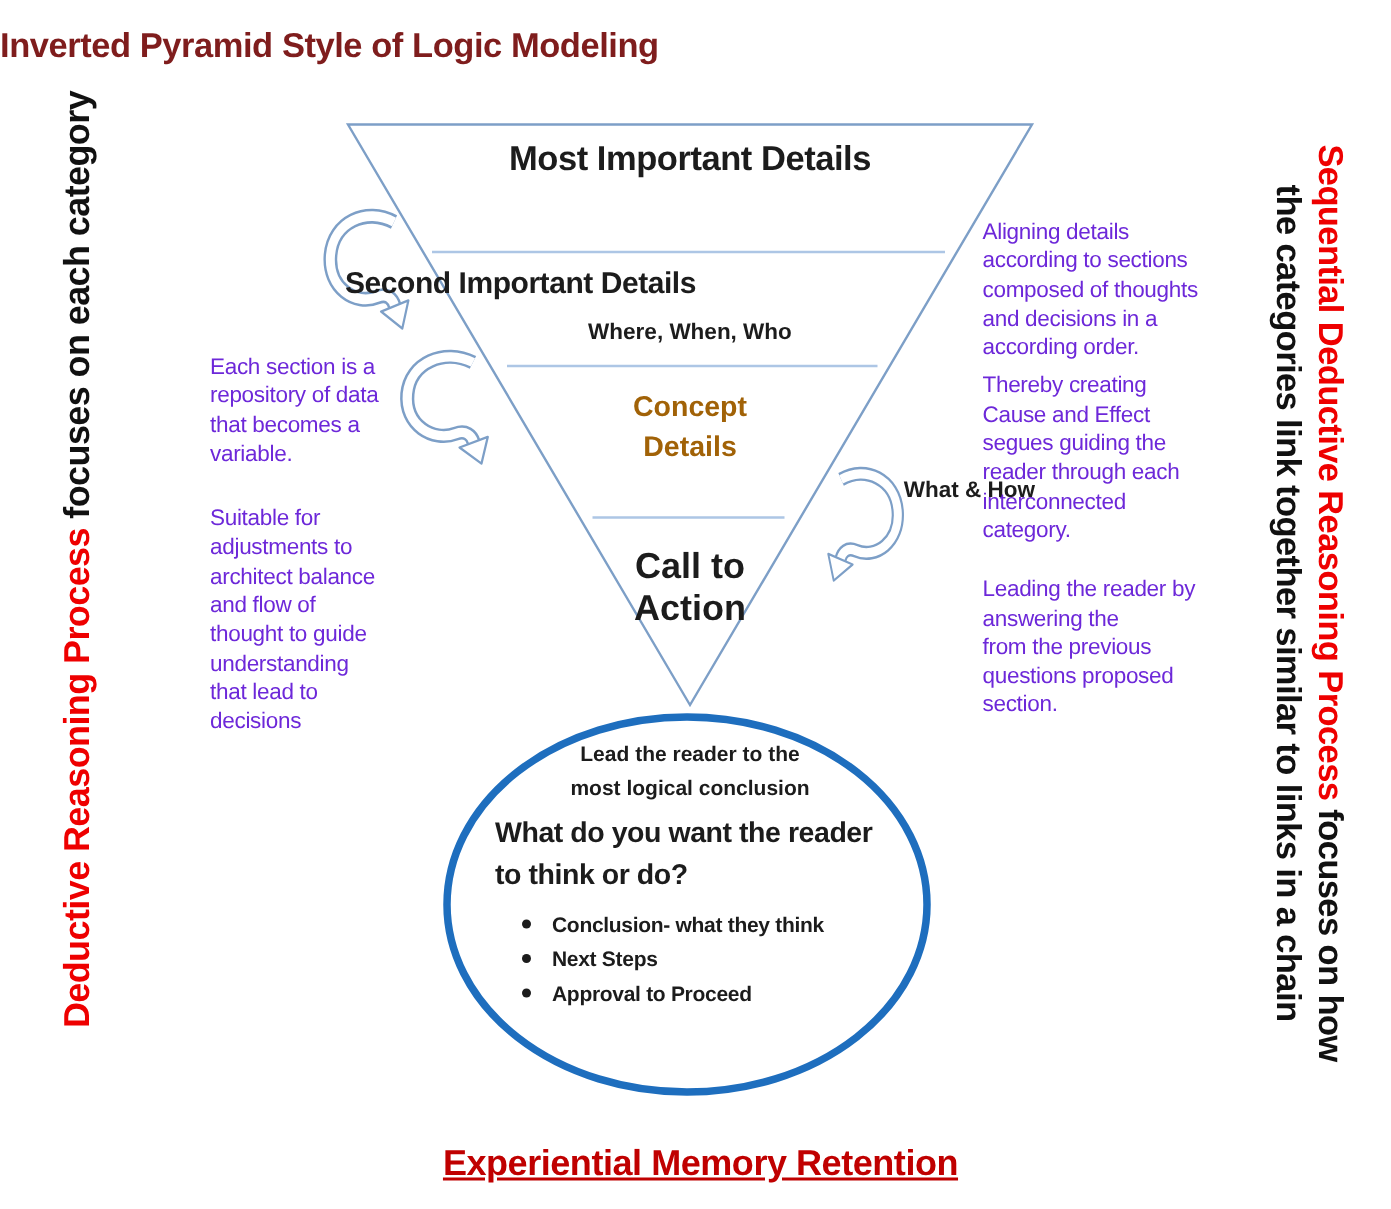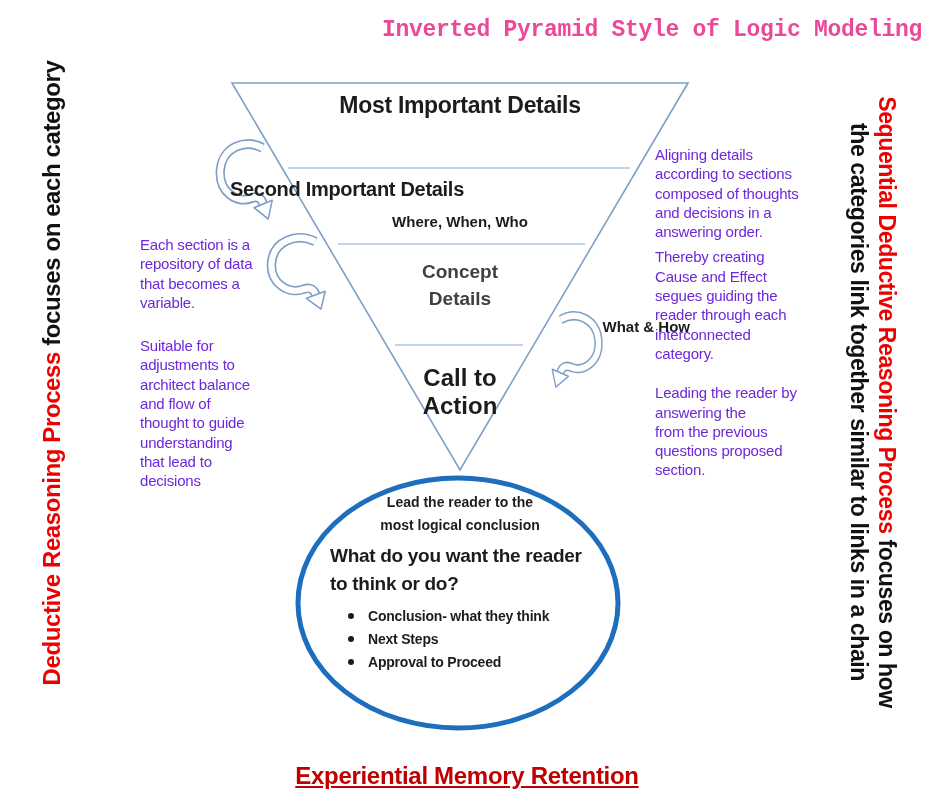--- a/index.html
+++ b/index.html
@@ -3,28 +3,28 @@
 <meta charset="utf-8">
 <style>
   html,body{margin:0;padding:0;background:#ffffff;}
   .canvas{
     position:relative;width:927px;height:806px;background:#ffffff;overflow:hidden;
     font-family:"Liberation Sans",sans-serif;
   }
   .abs{position:absolute;}
   svg{position:absolute;left:0;top:0;}
   .title{
-    left:0;top:17px;width:922px;text-align:right;
-    font-size:23px;font-weight:bold;color:#ec4899;letter-spacing:-0.3px;font-family:Liberation Mono, monospace;
+    left:0;top:17px;width:922px;text-align:left;
+    font-size:23px;font-weight:bold;color:#7f1d1d;letter-spacing:-0.3px;
   }
   .pyr-h1{left:230px;top:92px;width:460px;text-align:center;font-size:23px;font-weight:bold;color:#1c1c1c;letter-spacing:-0.3px;}
   .pyr-s1{left:230px;top:132px;width:460px;text-align:center;font-size:15px;font-weight:bold;color:#1c1c1c;}
   .pyr-h2{left:230px;top:178px;width:460px;text-align:left;font-size:20px;font-weight:bold;color:#1c1c1c;letter-spacing:-0.3px;}
   .pyr-s2{left:230px;top:213px;width:460px;text-align:center;font-size:15px;font-weight:bold;color:#1c1c1c;}
-  .pyr-h3{left:230px;top:258px;width:460px;text-align:center;font-size:19px;font-weight:bold;color:#404040;line-height:27px;}
+  .pyr-h3{left:230px;top:258px;width:460px;text-align:center;font-size:19px;font-weight:bold;color:#a16207;line-height:27px;}
   .pyr-s3{left:230px;top:318px;width:460px;text-align:right;font-size:15px;font-weight:bold;color:#1c1c1c;}
   .pyr-h4{left:230px;top:364px;width:460px;text-align:center;font-size:24px;font-weight:bold;color:#1c1c1c;line-height:28px;}
   .note{font-size:15px;color:#6d28d9;line-height:19.3px;letter-spacing:-0.2px;}
   .note-left{left:140px;top:235px;width:150px;}
   .note-left .para2{margin-top:24px;}
   .note-right{left:655px;top:145px;width:185px;}
   .note-right .para2{margin-top:6px;}
   .note-right .para3{margin-top:20px;}
   .rot-left{
     left:-297px;top:358px;width:700px;height:30px;transform:rotate(-90deg);
@@ -114,21 +114,21 @@
       <div>decisions</div>
     </div>
   </div>
 
   <div class="abs note note-right">
     <div class="para1">
       <div>Aligning details</div>
       <div>according to sections</div>
       <div>composed of thoughts</div>
       <div>and decisions in a</div>
-      <div>answering order.</div>
+      <div>according order.</div>
     </div>
     <div class="para2">
       <div>Thereby creating</div>
       <div>Cause and Effect</div>
       <div>segues guiding the</div>
       <div>reader  through each</div>
       <div>interconnected</div>
       <div>category.</div>
     </div>
     <div class="para3">

